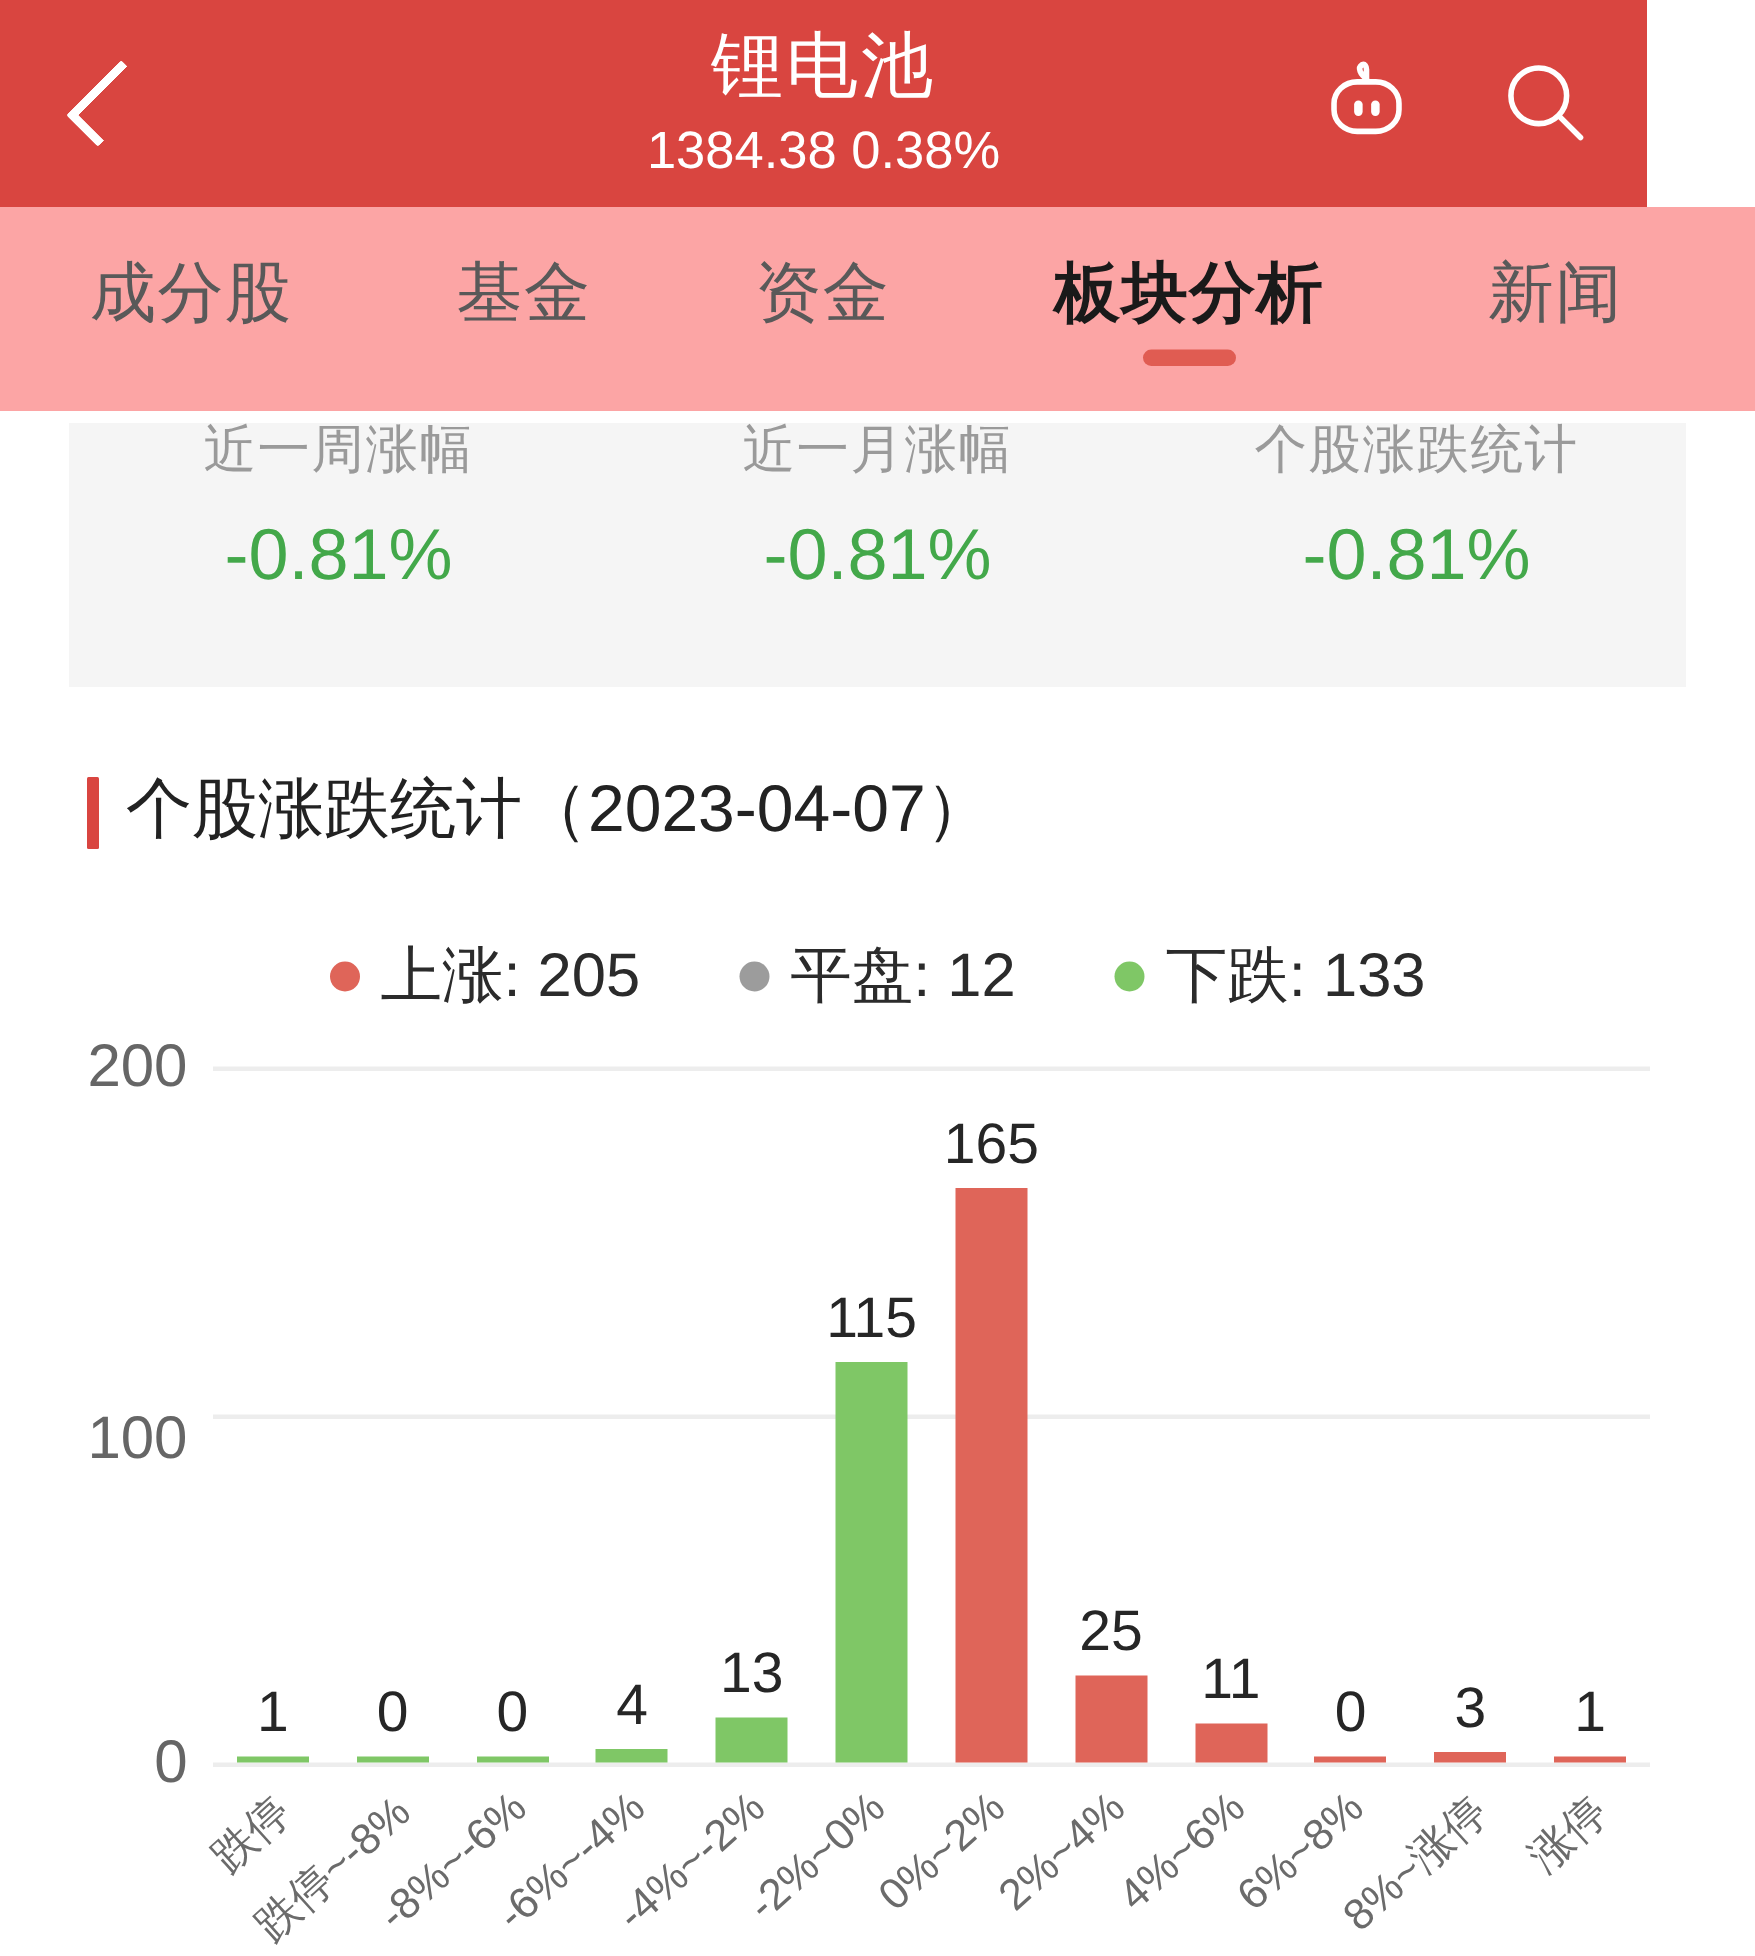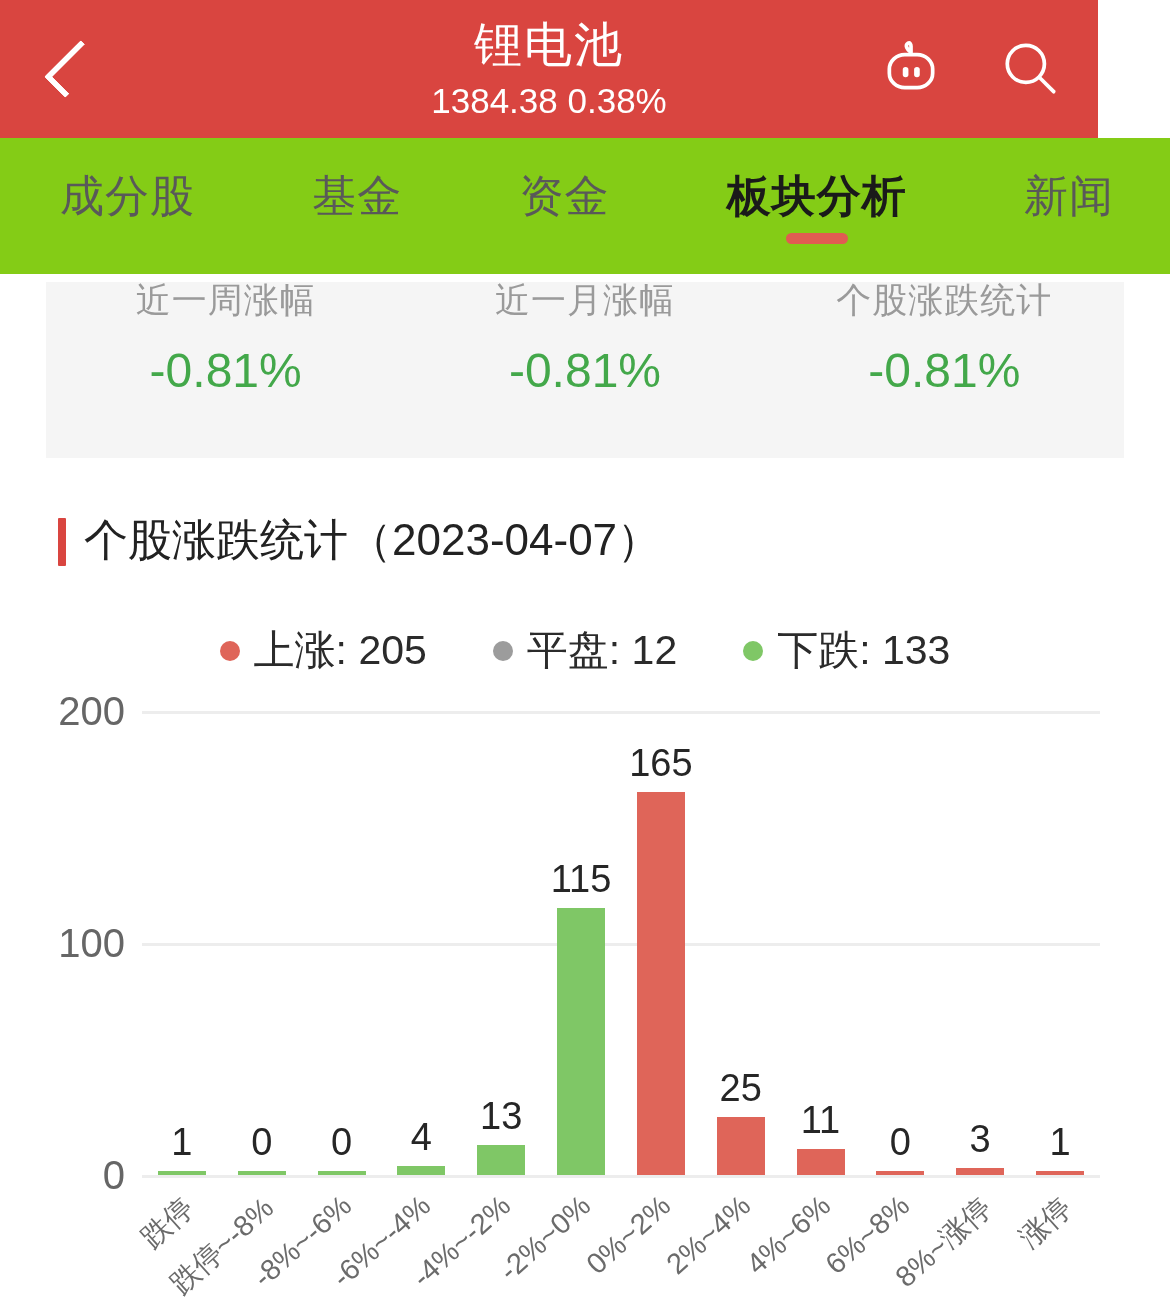--- a/index.html
+++ b/index.html
@@ -67,22 +67,22 @@
   }
   .hdr-icon { width: 66px; height: 66px; display: block; }
 
   
   .tabs {
     width: 1170px;
     height: 136px;
     display: flex;
     align-items: flex-start;
     justify-content: space-between;
-    padding: 36px 56px 0 60px;
-    background: #84cc16;
+    padding: 36px 88px 0 60px;
+    background: #fca5a5;
   }
   .tab {
     position: relative;
     font-size: 44px;
     color: #595959;
     line-height: 1;
     padding-bottom: 26px;
     letter-spacing: 1px;
   }
   .tab.active { color: #1a1a1a; font-weight: 700; }
@@ -390,21 +390,21 @@
           <div class="bar" style="height: 6.96px; background: rgb(223, 101, 89);"></div>
         </div>
         <div class="bar-slot">
           <div class="bar-value" style="bottom: 14px;">1</div>
           <div class="bar" style="height: 4px; background: rgb(223, 101, 89);"></div>
         </div>
       </div>
   </div>
   <div id="yticks">
       <div class="ytick" style="top: 486px;">0</div>
-      <div class="ytick" style="top: 254px;">100</div>
+      <div class="ytick" style="top: 270px;">100</div>
       <div class="ytick" style="top: 22px;">200</div>
     </div>
   <div class="xaxis" id="xaxis">
       <div class="xlabel-slot">
         <div class="xlabel"><span class="xlabel-inner">跌停</span></div>
       </div>
       <div class="xlabel-slot">
         <div class="xlabel"><span class="xlabel-inner">跌停~-8%</span></div>
       </div>
       <div class="xlabel-slot">

